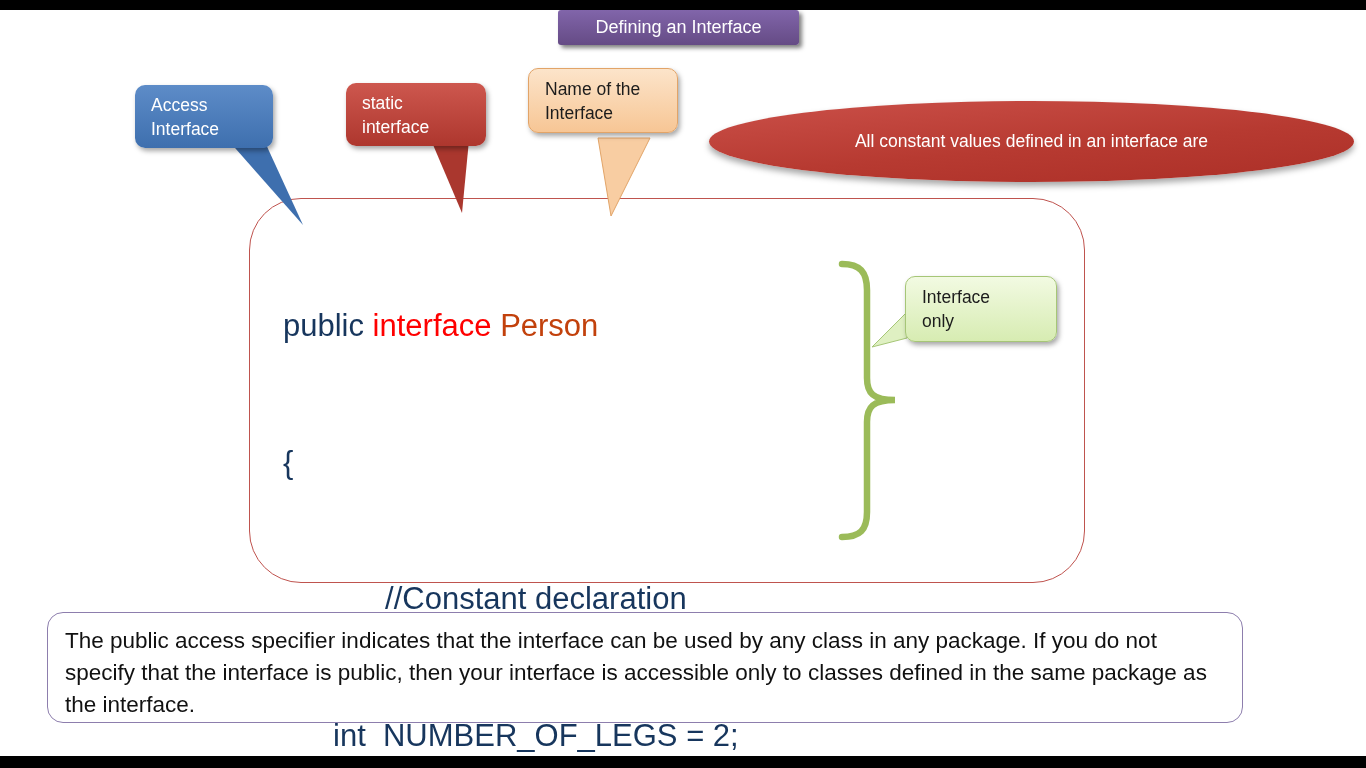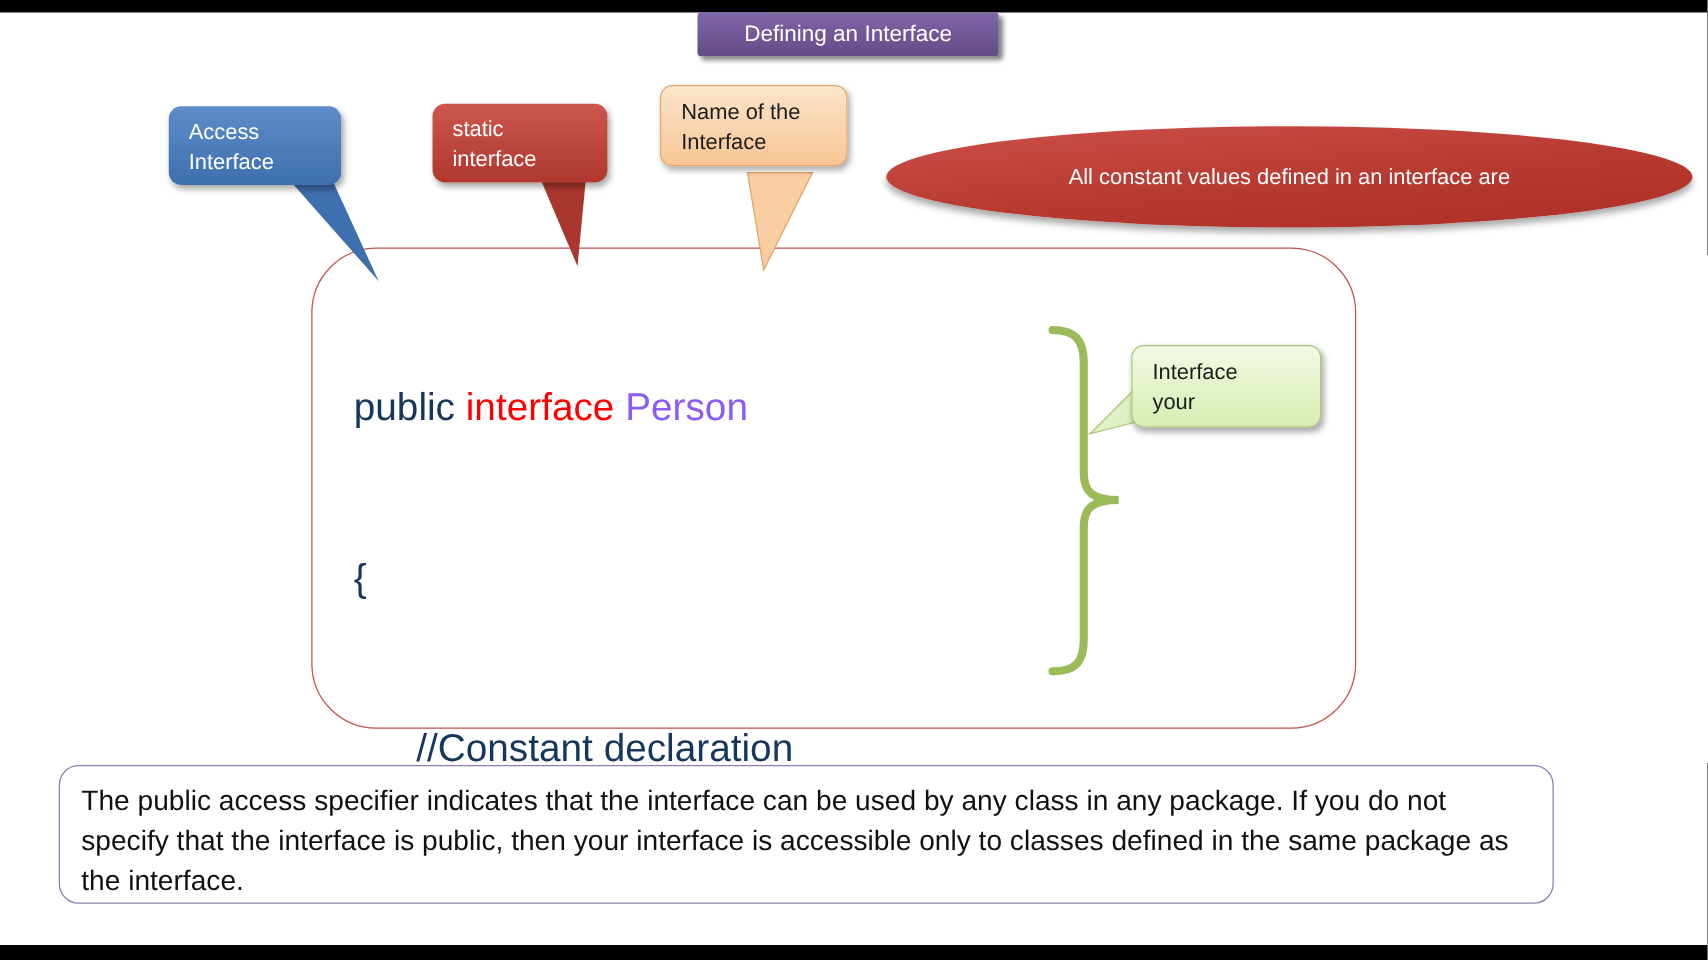--- a/index.html
+++ b/index.html
@@ -49,21 +49,21 @@
     box-sizing:border-box;border:1.4px solid #bf534e;border-radius:52px;
     background:#fff;z-index:1;
   }
   .code-block{
     position:absolute;left:283px;top:212px;z-index:2;
     font-size:31px;line-height:45.5px;color:#17365d;white-space:pre;
   }
   .code-line{height:45.5px;}
   .code-line.ind{padding-left:50px;text-align:center;}
   .c-red{color:#ff0000;}
-  .c-brown{color:#8b5cf6;}
+  .c-brown{color:#c2410c;}
 
   .footer-note{
     position:absolute;left:47px;top:612px;width:1196px;height:111px;
     box-sizing:border-box;border:1.5px solid #8d7ead;border-radius:16px;
     padding:12px 26px 0 17px;font-size:22.5px;line-height:32px;color:#111;
     background:#fff;z-index:3;
   }
 </style>
 </head>
 <body>
@@ -101,28 +101,29 @@
   <div class="note-ellipse">
     <div>All constant values defined in an interface are</div>
   </div>
 
   <div class="code-box"></div>
 
   <div class="code-block">
     <div class="code-line"><span class="c-navy">public </span><span class="c-red">interface </span><span class="c-brown">Person</span></div>
     <div class="code-line">{</div>
     <div class="code-line ind">//Constant declaration</div>
+    <div class="code-line ind">int  NUMBER_OF_LEGS = 2;</div>
     
     
     
     
   </div>
 
   <div class="callout green">
     <div>Interface</div>
-    <div>your</div>
+    <div>only</div>
   </div>
 
   <div class="footer-note">
     <span>The public access specifier indicates that the interface can be used by any class in any package. If you do not specify that the interface is public, then your interface is accessible only to classes defined in the same package as the interface.</span>
   </div>
 
 </div>
 
 </body></html>

